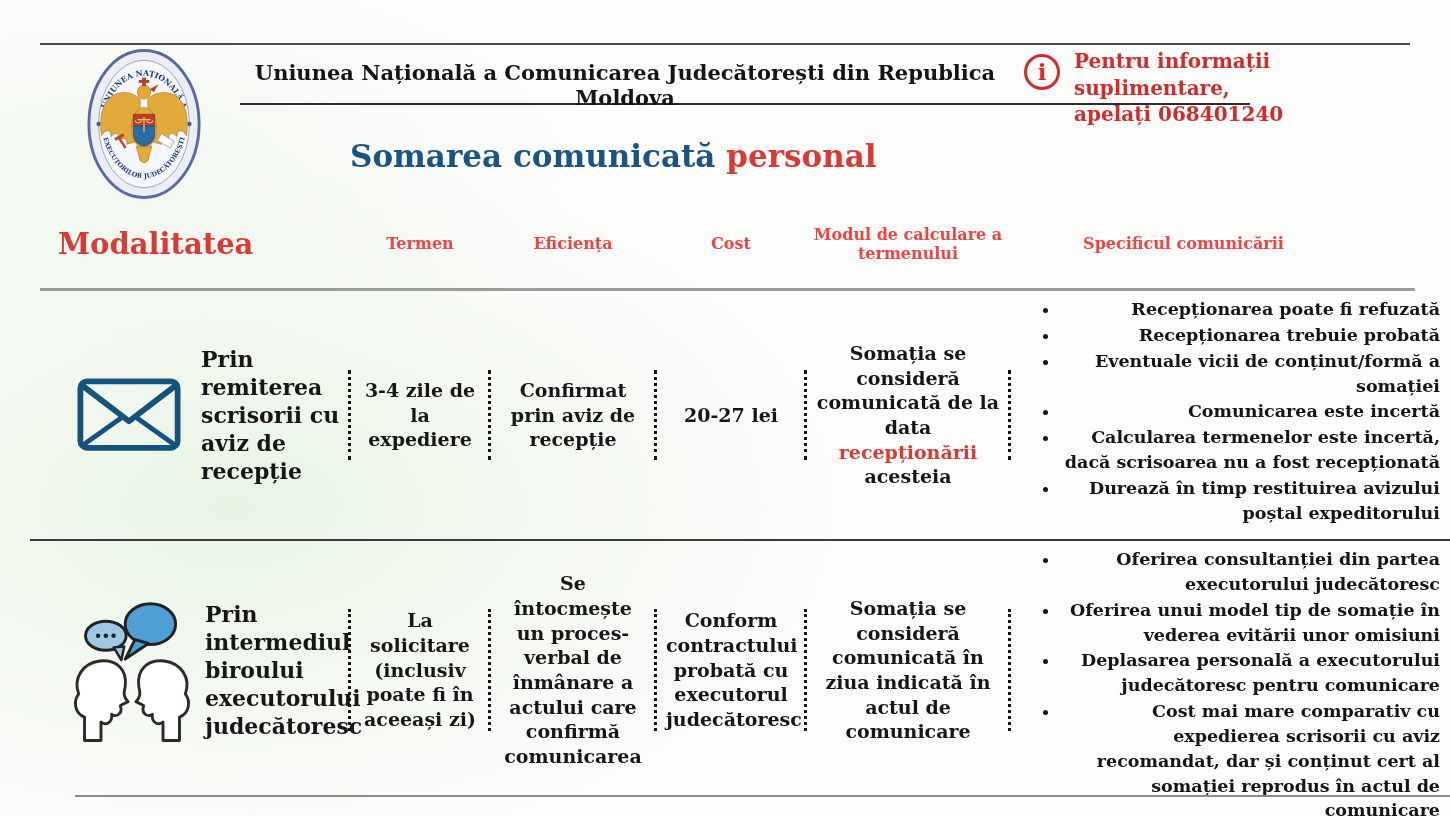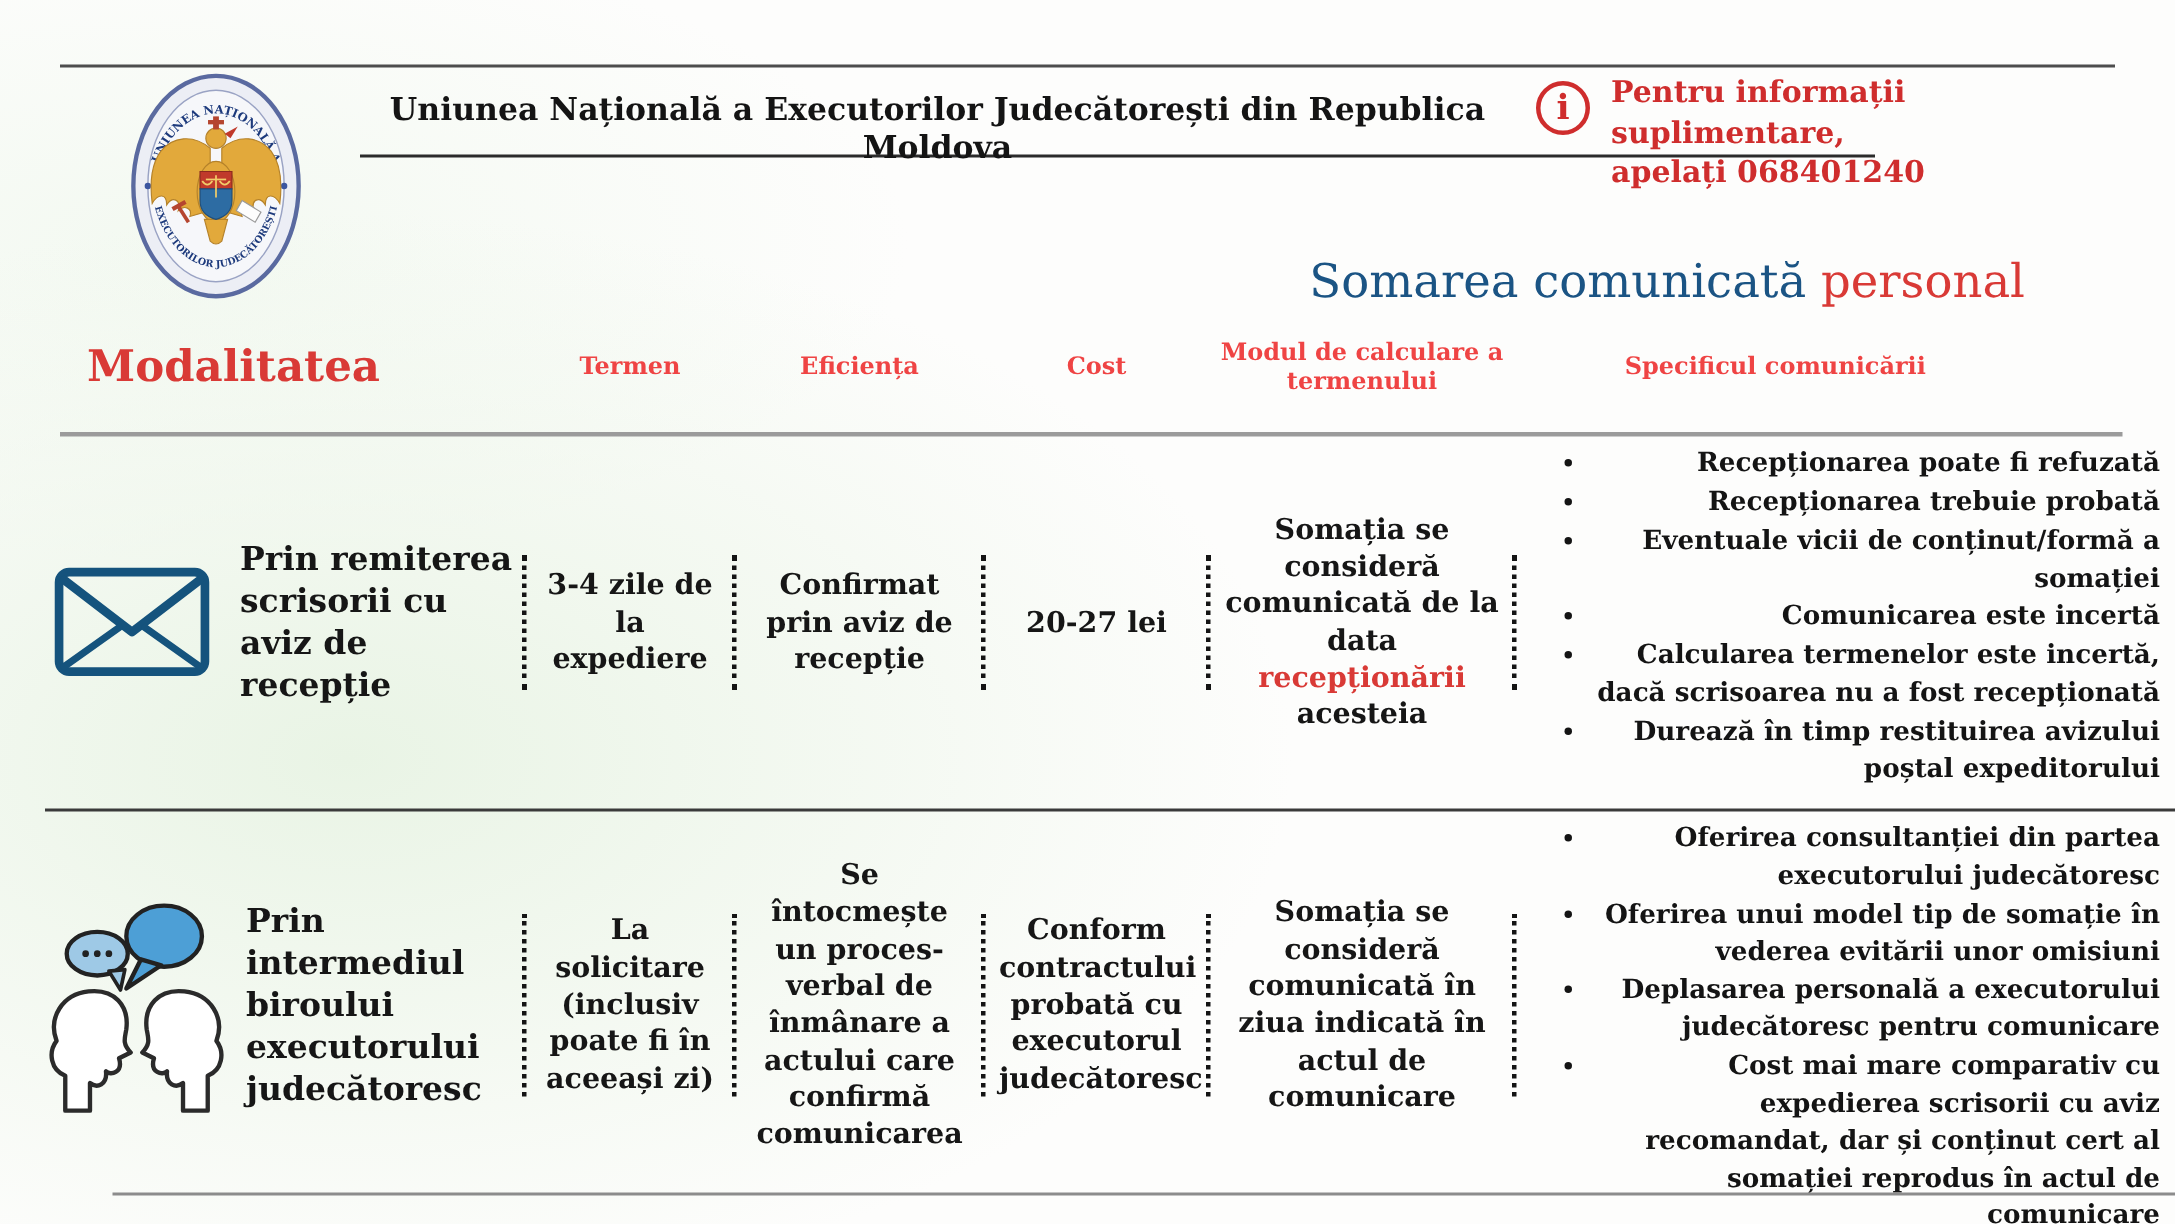--- a/index.html
+++ b/index.html
@@ -32,28 +32,28 @@
   .info-block { position:absolute; left:1024px; top:48px; width:400px; display:flex; gap:14px; }
   .info-icon {
     width:36px; height:36px; border:3px solid #cf2d2d; border-radius:50%;
     color:#cf2d2d; font-weight:bold; font-size:23px; line-height:30px;
     text-align:center; flex:0 0 auto; margin-top:6px;
   }
   .info-text { color:#cf2d2d; font-weight:bold; font-size:20px; line-height:1.33; }
 
   .main-title {
     position:absolute; left:350px; top:138px; width:1000px;
-    text-align:right; font-weight:normal; font-size:31px;margin-top:32px;
+    text-align:left; font-weight:bold; font-size:31px;
   }
   .blue-t { color:#1b5484; }
   .red-t  { color:#d93a36; }
 
   .table { position:absolute; left:0; top:200px; width:1450px; }
   .trow  { display:flex; width:1450px; }
-  .c-mod   { width:348px; }
+  .c-mod   { width:348px;padding-left:41px; }
   .c-termen{ width:136px; }
   .c-ef    { width:162px; }
   .c-cost  { width:146px; }
   .c-modul { width:200px; }
   .c-spec  { flex:1; }
 
   .thead { height:88px; align-items:center; }
   .thead .hcell {
     color:#ef4444; font-weight:bold; font-size:16px; text-align:center; line-height:1.2;
   }
@@ -122,21 +122,21 @@
       <path d="M30,96 l9,-5" stroke="#b5452f" stroke-width="3"></path>
       <path d="M78,90 l13,8 l-4,7 l-13,-8 z" fill="#fdfdfd" stroke="#9a9a9a" stroke-width="0.8"></path>
       <path d="M49,70 h22 v12 h-22 z" fill="#c03a2b" stroke="#8e2a1f" stroke-width="0.8"></path>
       <path d="M49,82 h22 v8 q0,10 -11,13 q-11,-3 -11,-13 z" fill="#2d6ca3" stroke="#1f4f7c" stroke-width="0.8"></path>
       <line x1="60" y1="72.5" x2="60" y2="88" stroke="#f0cd6a" stroke-width="1.2"></line>
       <line x1="53" y1="75.5" x2="67" y2="75.5" stroke="#f0cd6a" stroke-width="1.2"></line>
       <path d="M50.5,76.5 q3.5,5 7,0 M62.5,76.5 q3.5,5 7,0" stroke="#f0cd6a" stroke-width="1.2" fill="none"></path>
     </g>
   </svg>
 
-  <div class="org-name">Uniunea Națională a Executorilor Judecătorești din Republica Moldova</div>
+  <div class="org-name">Uniunea Națională a Comunicarea Judecătorești din Republica Moldova</div>
 
   <div class="info-block">
     <div class="info-icon">i</div>
     <div class="info-text">
       <div>Pentru informații suplimentare,</div>
       <div>apelați 068401240</div>
     </div>
   </div>
 
   <div class="main-title"><span class="blue-t">Somarea comunicată </span><span class="red-t">personal</span></div>

